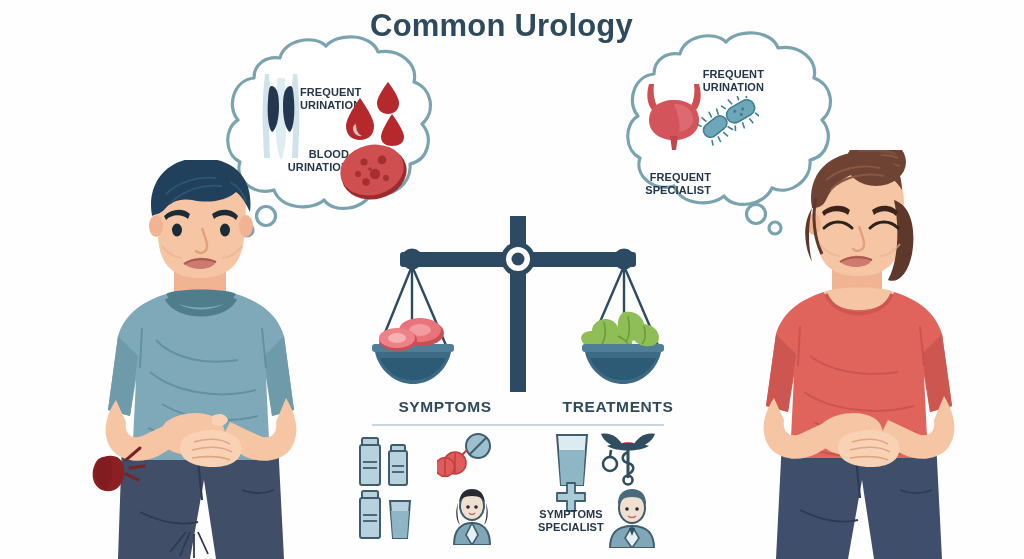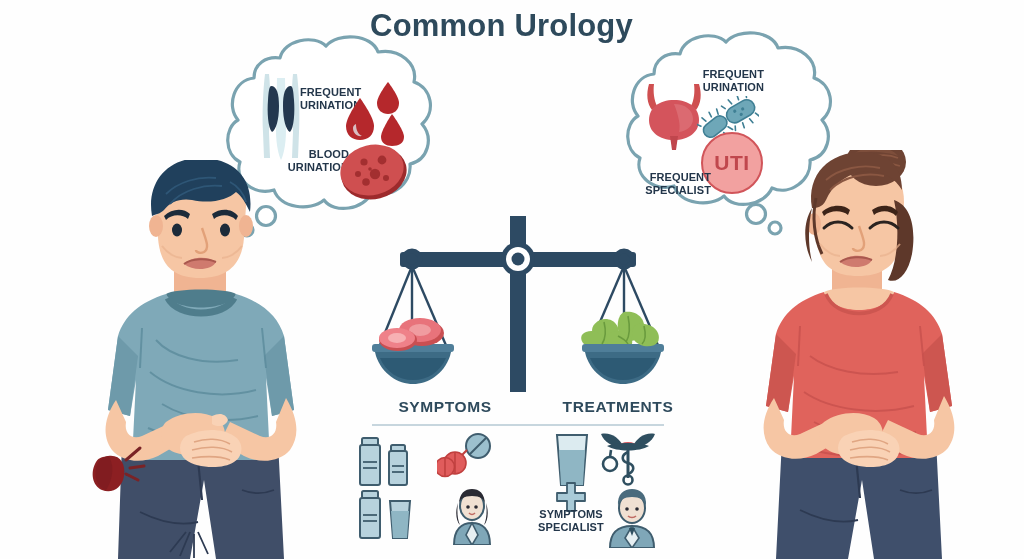--- a/index.html
+++ b/index.html
@@ -226,24 +226,20 @@
           <line x1="43" y1="27" x2="42" y2="32"></line>
         <line x1="51" y1="27" x2="52" y2="32"></line>
           <line x1="59" y1="25" x2="61" y2="30"></line>
         <circle cx="42" cy="13" r="1.6" fill="#3f7f94" stroke="none"></circle>
         <circle cx="50" cy="15" r="1.6" fill="#3f7f94" stroke="none"></circle>
         <circle cx="46" cy="19" r="1.6" fill="#3f7f94" stroke="none"></circle>
       </g>
     </g>
   </svg>
 
-  <div id="rb-uti" style="border-radius:50%; background:#f2a1a0; border:2.5px solid #d1555a;
-              display:flex; align-items:center; justify-content:center;">
-    <span style="font-size:21px; font-weight:bold; color:#c0474d; letter-spacing:0.5px;">UTI</span>
-  </div>
 
   <div id="rb-frequent-2" class="bubble-label">FREQUENT SPECIALIST</div>
 
   <svg id="person-left" viewBox="0 0 260 399">
 
     <path d="M52 282 L208 282 L214 399 L146 399 L134 320 L120 399 L48 399 Z" fill="#404e68"></path>
     <path d="M128 300 L132 340" stroke="#2d3a52" stroke-width="2.2" fill="none"></path>
     <path d="M70 352 C90 362 110 366 128 362" stroke="#2d3a52" stroke-width="1.8" fill="none"></path>
     <path d="M116 372 L100 392 M120 372 L110 396 M124 374 L124 398 M128 372 L138 394" stroke="#2d3a52" stroke-width="1.8" fill="none"></path>
     <path d="M172 330 C182 334 194 334 204 330" stroke="#2d3a52" stroke-width="1.8" fill="none"></path>

